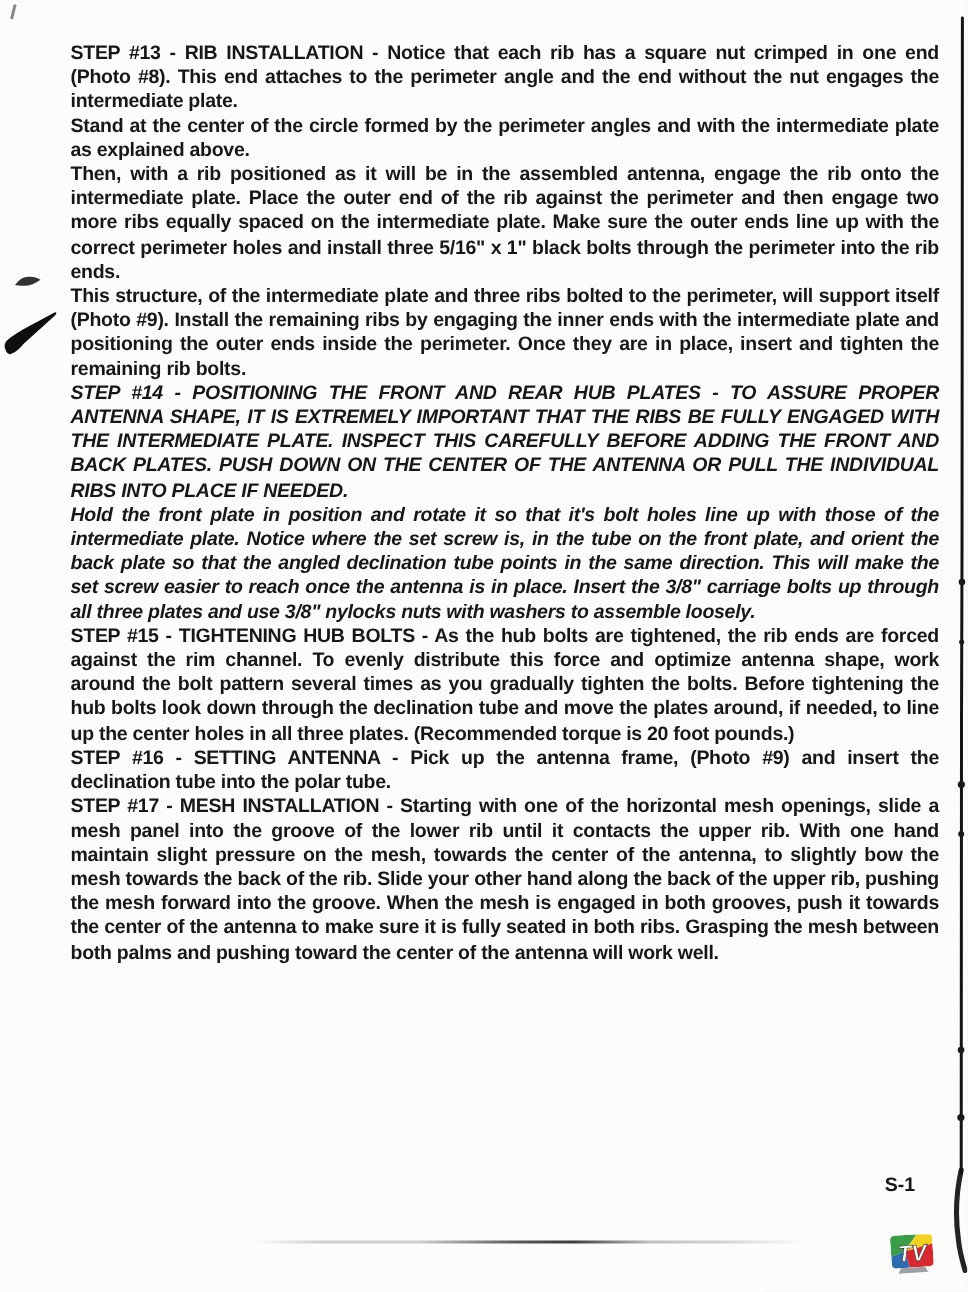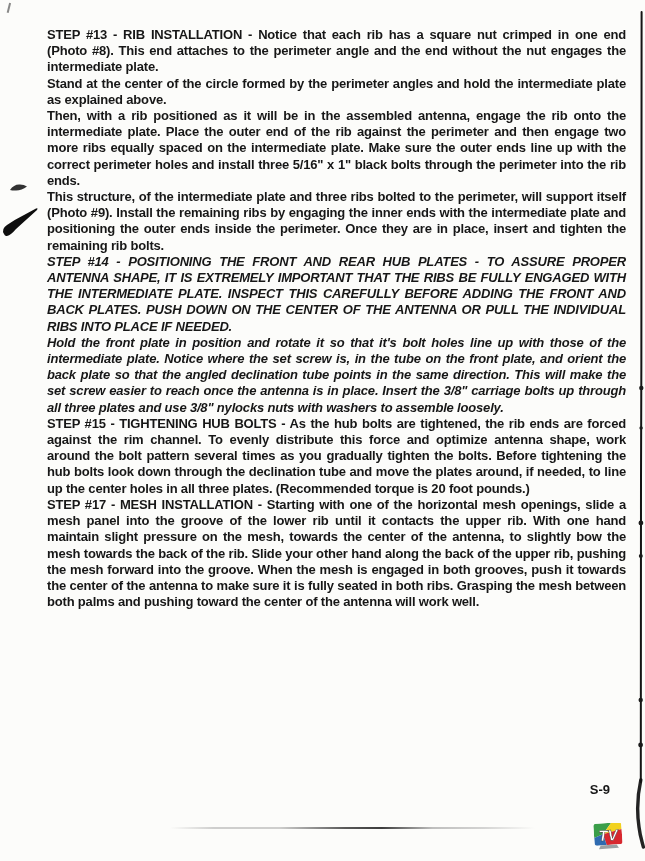--- a/index.html
+++ b/index.html
@@ -86,30 +86,31 @@
 
   <div class="corner-mark"></div>
 
   <svg class="pen-marks" viewBox="0 0 50 70" aria-hidden="true">
     <path d="M 10 15 Q 14 9 20 9.5 Q 24 9.5 27 11.5 Q 21 16 15 15.5 Q 12 15.5 10 15 Z" fill="#161616" opacity="0.88"></path>
     <path d="M 4 59 Q 1 54 7 50 Q 14 45 24 40 L 36 33.5 Q 38.5 32.5 37 35 L 16 54 Q 11 60 7 61 Q 5 61.5 4 59 Z" fill="#0e0e0e"></path>
   </svg>
 
   <div class="content">
     <p class="mb-a">STEP #13 - RIB INSTALLATION - Notice that each rib has a square nut crimped in one end (Photo #8). This end attaches to the perimeter angle and the end without the nut engages the intermediate plate.</p>
-    <p class="mb-b">Stand at the center of the circle formed by the perimeter angles and hold the intermediate plate as explained above.</p>
+    <p class="mb-b">Stand at the center of the circle formed by the perimeter angles and with the intermediate plate as explained above.</p>
     <p class="mb-a">Then, with a rib positioned as it will be in the assembled antenna, engage the rib onto the intermediate plate. Place the outer end of the rib against the perimeter and then engage two more ribs equally spaced on the intermediate plate. Make sure the outer ends line up with the correct perimeter holes and install three 5/16" x 1" black bolts through the perimeter into the rib ends.</p>
     <p class="mb-c">This structure, of the intermediate plate and three ribs bolted to the perimeter, will support itself (Photo #9). Install the remaining ribs by engaging the inner ends with the intermediate plate and positioning the outer ends inside the perimeter. Once they are in place, insert and tighten the remaining rib bolts.</p>
     <p class="mb-d">STEP #14 - POSITIONING THE FRONT AND REAR HUB PLATES - TO ASSURE PROPER ANTENNA SHAPE, IT IS EXTREMELY IMPORTANT THAT THE RIBS BE FULLY ENGAGED WITH THE INTERMEDIATE PLATE. INSPECT THIS CAREFULLY BEFORE ADDING THE FRONT AND BACK PLATES. PUSH DOWN ON THE CENTER OF THE ANTENNA OR PULL THE INDIVIDUAL RIBS INTO PLACE IF NEEDED.</p>
     <p class="mb-d">Hold the front plate in position and rotate it so that it's bolt holes line up with those of the intermediate plate. Notice where the set screw is, in the tube on the front plate, and orient the back plate so that the angled declination tube points in the same direction. This will make the set screw easier to reach once the antenna is in place. Insert the 3/8" carriage bolts up through all three plates and use 3/8" nylocks nuts with washers to assemble loosely.</p>
     <p class="mb-a">STEP #15 - TIGHTENING HUB BOLTS - As the hub bolts are tightened, the rib ends are forced against the rim channel. To evenly distribute this force and optimize antenna shape, work around the bolt pattern several times as you gradually tighten the bolts. Before tightening the hub bolts look down through the declination tube and move the plates around, if needed, to line up the center holes in all three plates. (Recommended torque is 20 foot pounds.)</p>
+    <p class="mb-e">STEP #16 - SETTING ANTENNA - Pick up the antenna frame, (Photo #9) and insert the declination tube into the polar tube.</p>
     <p>STEP #17 - MESH INSTALLATION - Starting with one of the horizontal mesh openings, slide a mesh panel into the groove of the lower rib until it contacts the upper rib. With one hand maintain slight pressure on the mesh, towards the center of the antenna, to slightly bow the mesh towards the back of the rib. Slide your other hand along the back of the upper rib, pushing the mesh forward into the groove. When the mesh is engaged in both grooves, push it towards the center of the antenna to make sure it is fully seated in both ribs. Grasping the mesh between both palms and pushing toward the center of the antenna will work well.</p>
   </div>
 
-  <div class="page-number">S-9</div>
+  <div class="page-number">S-1</div>
 
   <div class="crease-line"></div>
 
   <svg class="edge-line" viewBox="0 0 15 861" preserveAspectRatio="none" aria-hidden="true">
     <path d="M 11.6 12 C 12.4 150 11.4 320 11 480 C 10.8 600 10.8 700 10.8 782" stroke="#141414" stroke-width="2" fill="none" stroke-linecap="round"></path>
     <circle cx="11.3" cy="388" r="2.2" fill="#1a1a1a"></circle>
     <circle cx="11.1" cy="428" r="1.7" fill="#1a1a1a"></circle>
     <circle cx="10.9" cy="523" r="2.4" fill="#1a1a1a"></circle>
     <circle cx="10.8" cy="556" r="2.0" fill="#1a1a1a"></circle>
     <circle cx="10.7" cy="700" r="2.2" fill="#1a1a1a"></circle>

